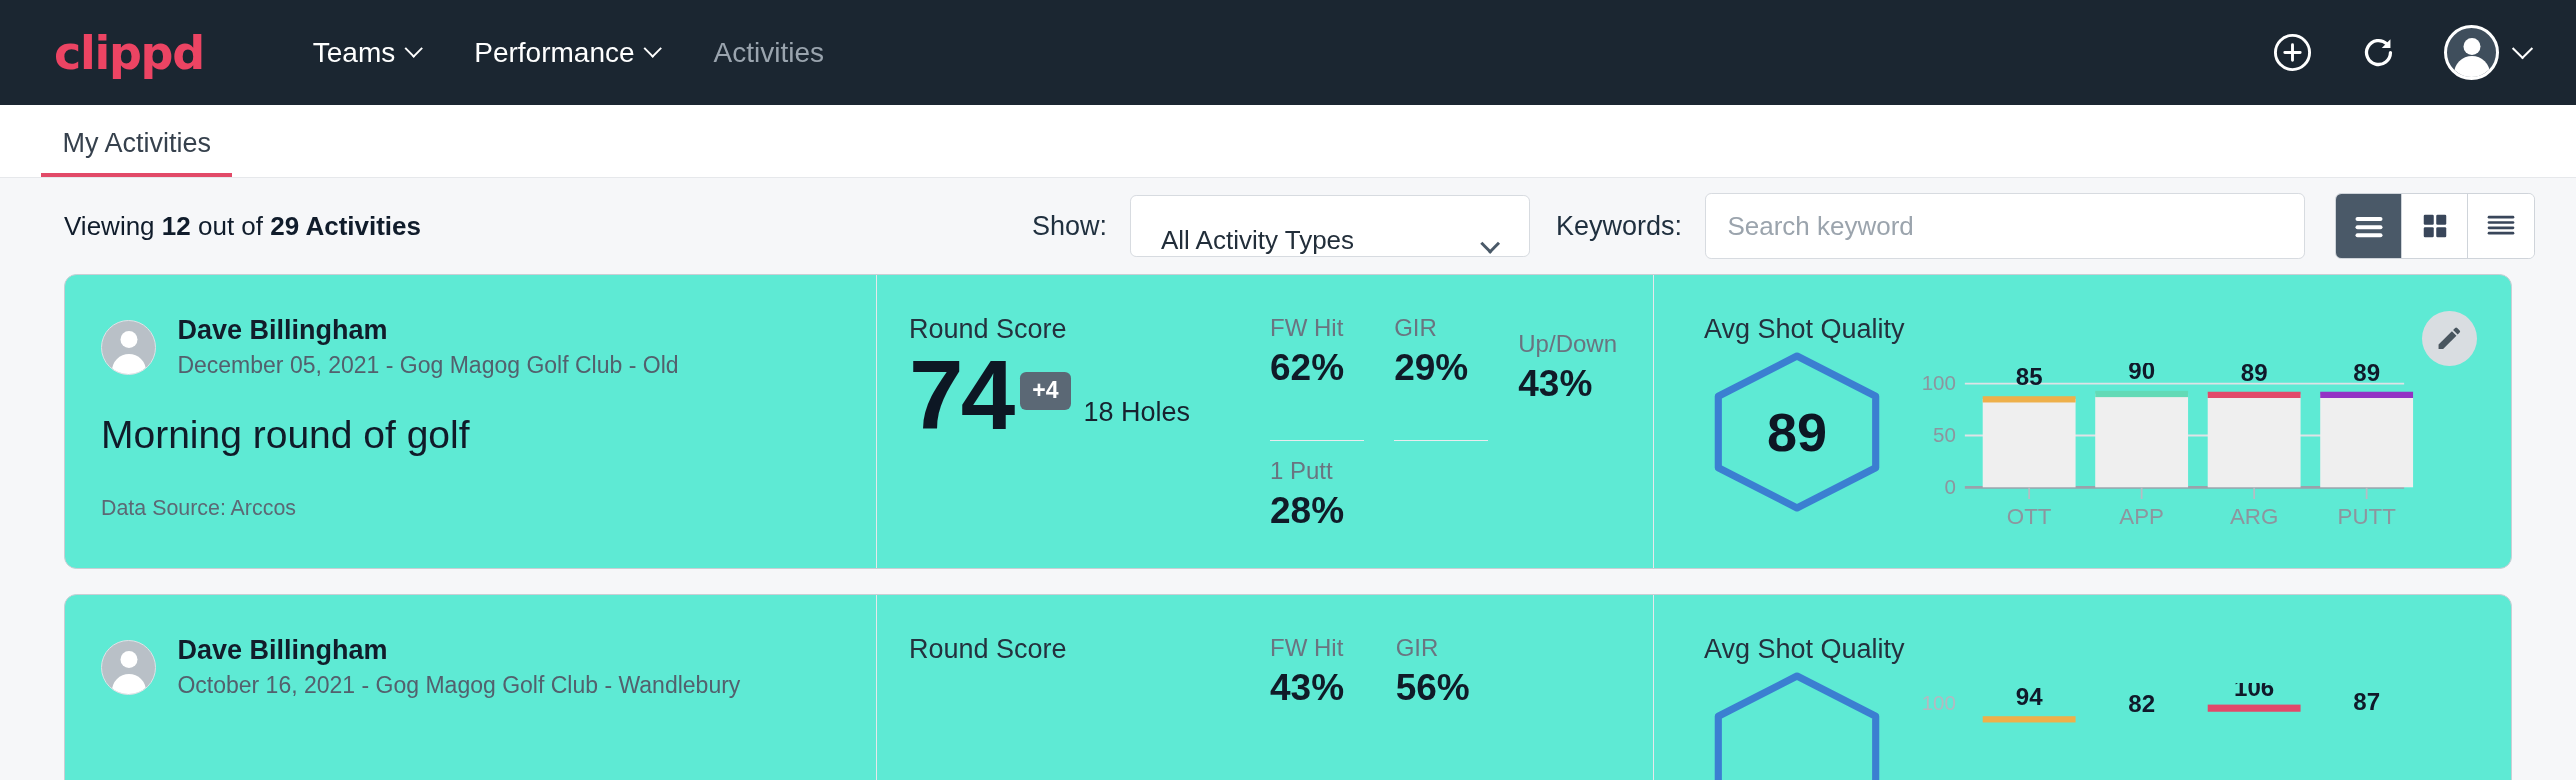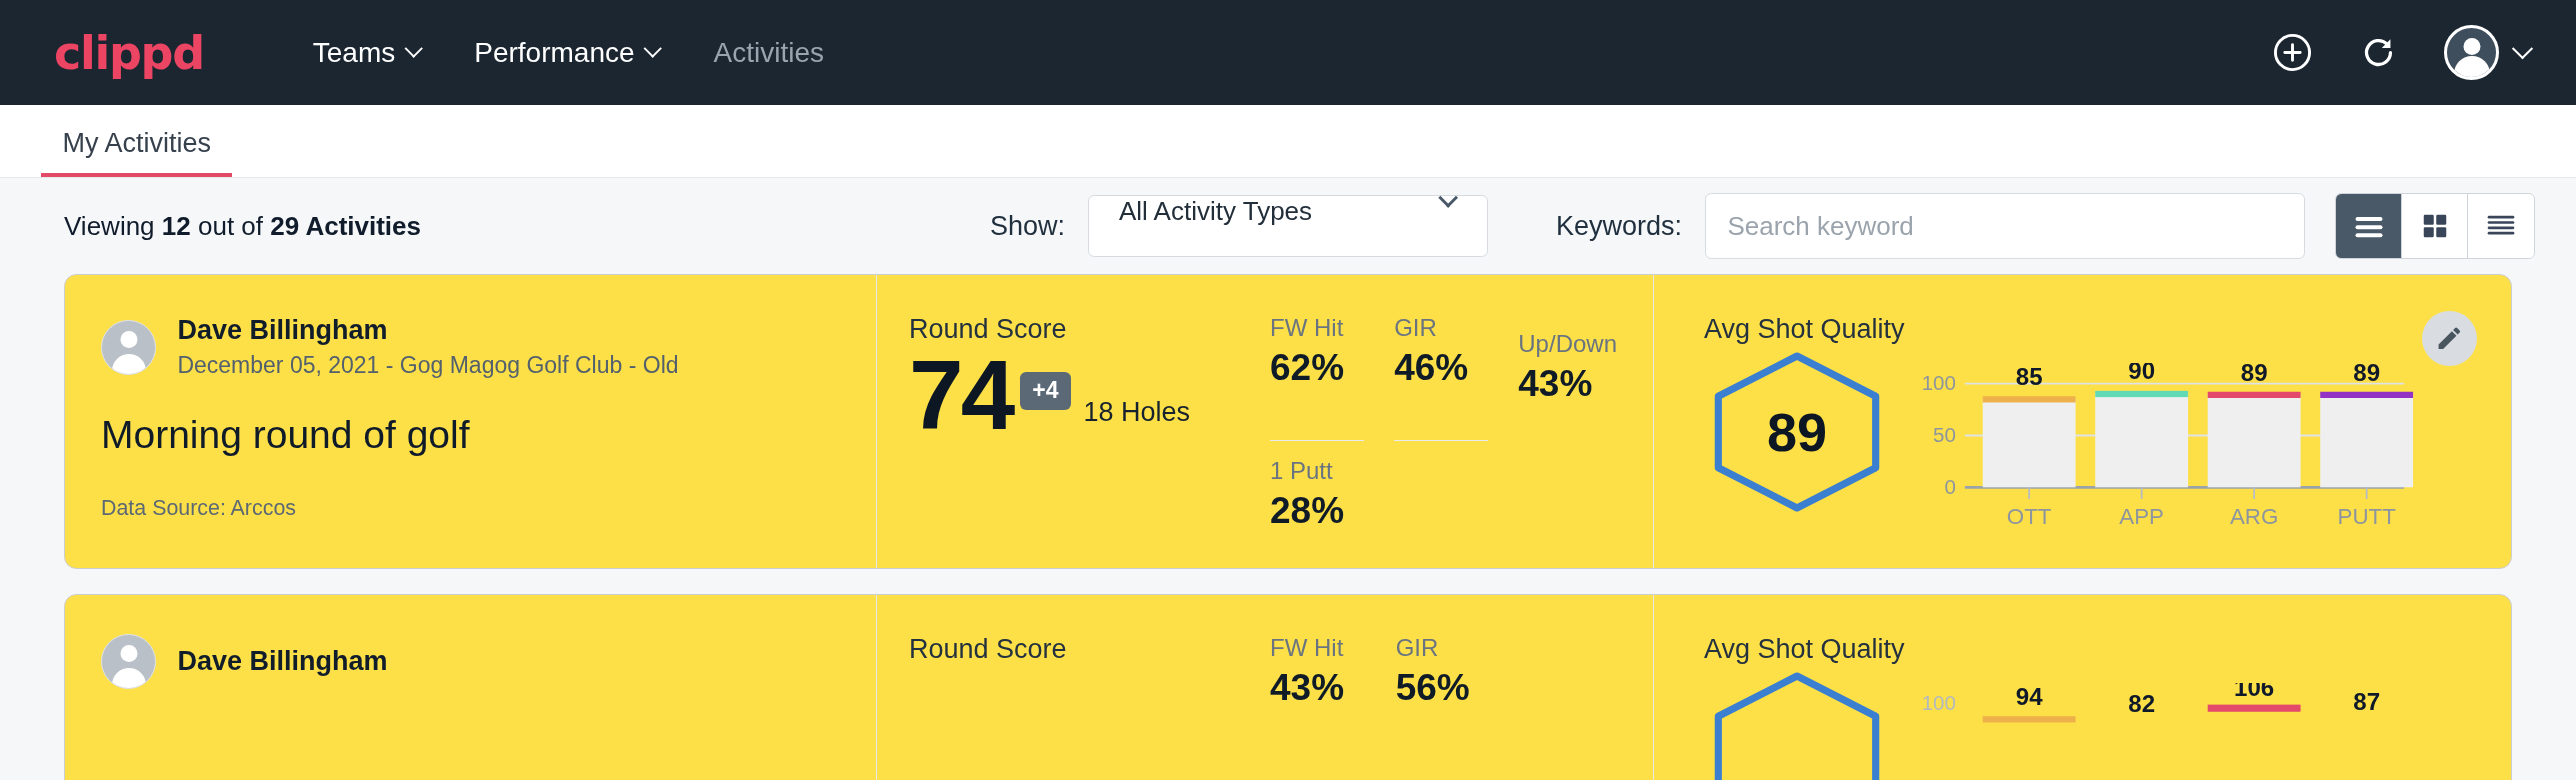--- a/index.html
+++ b/index.html
@@ -111,25 +111,25 @@
   }
   .viewing { font-size: 26px; color: #101c2b; }
   .viewing b { font-weight: 700; }
   .fb-spacer { flex: 1; }
   .lbl { font-size: 27px; color: #20303f; margin-right: 23px; }
   .select {
     width: 400px; height: 62px;
     background: #ffffff;
     border: 0.9px solid #d7dbe0;
     border-radius: 6.2px;
-    display: flex; align-items: flex-start;
+    display: flex; align-items: flex-end;
     padding: 0 19.6px 0 30px;
     font-size: 26px; color: #222e3a;
     cursor: pointer;
-    margin-right: 68px;
+    margin-right: 26px;
   }
   .select .val { flex: 1; }
   .chev-dark {
     width: 14.3px; height: 14.3px;
     border-right: 3.6px solid #4a5968;
     border-bottom: 3.6px solid #4a5968;
     transform: rotate(45deg) translate(-3.6px,-3.6px);
     margin-right: 12.5px;
   }
   .search {
@@ -157,21 +157,21 @@
     display: flex; align-items: center; justify-content: center;
     cursor: pointer;
     border-right: 0.9px solid #cfd4da;
   }
   .vt:last-child { border-right: none; }
   .vt.active { background: #4a5968; }
 
   
   .cards { padding: 0 64px; }
   .card {
-    background: #fde047;
+    background: #5eead4;
     border: 1.8px solid #c9ced4;
     border-radius: 12.5px;
     height: 295px;
     margin-bottom: 25px;
     display: flex;
     position: relative;
     overflow: hidden;
   }
 
   .col-info {
@@ -375,21 +375,21 @@
       </div>
     </div>
 
     <div class="col-stats">
       <div class="stat rowtop">
         <div class="k">FW Hit</div>
         <div class="v">62%</div>
       </div>
       <div class="stat rowtop">
         <div class="k">GIR</div>
-        <div class="v">46%</div>
+        <div class="v">29%</div>
       </div>
       <div class="stat rowbot">
         <div class="k">Up/Down</div>
         <div class="v">43%</div>
       </div>
       <div class="stat rowbot">
         <div class="k">1 Putt</div>
         <div class="v">28%</div>
       </div>
     </div>
@@ -453,20 +453,21 @@
       </div>
     </div>
   </div>
 
   <div class="card">
     <div class="col-info">
       <div class="who">
         <div class="avatar-sm"></div>
         <div>
           <div class="player">Dave Billingham</div>
+          <div class="meta">October 16, 2021 - Gog Magog Golf Club - Wandlebury</div>
         </div>
       </div>
     </div>
 
     <div class="col-score">
       <div class="sec-label">Round Score</div>
     </div>
 
     <div class="col-stats">
       <div class="stat rowtop">

